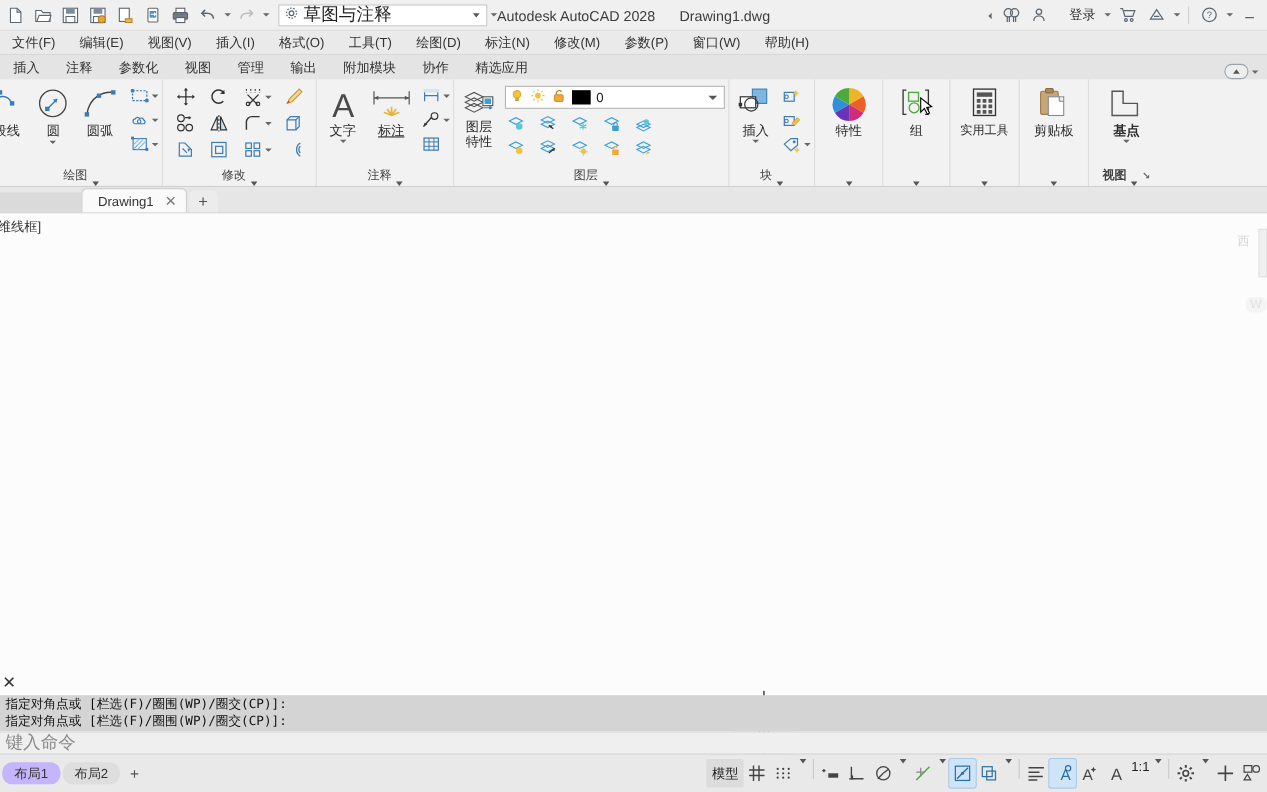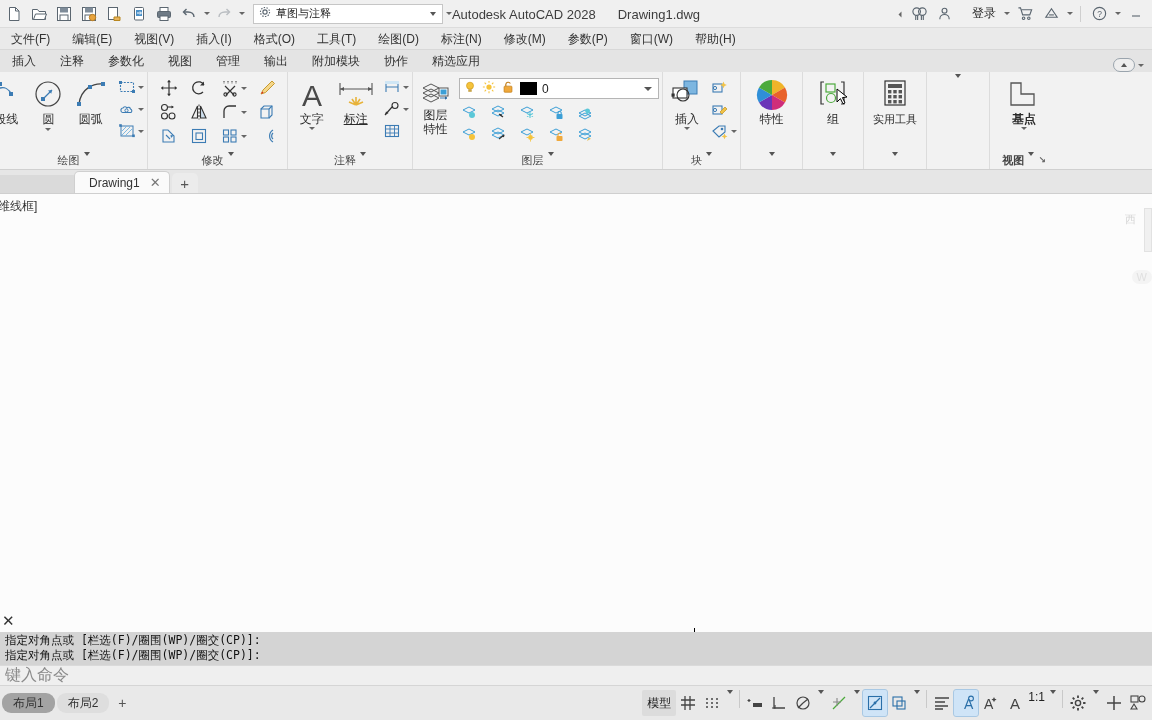--- a/index.html
+++ b/index.html
@@ -30,21 +30,21 @@
   }
   .mini-arrow::after {
     content:""; width:0;height:0;border-left:3px solid transparent;border-right:3px solid transparent;
     border-top:3.5px solid #666;
   }
   .wsbox {
     display:flex; align-items:center; height:20px; background:#fff;
     border:1px solid #c6c6c6; width:190px; margin-left:6px; padding:0 2px; position:relative;
   }
   .wsbox .gear { margin:0 4px 0 2px; }
-  .wsbox .wslabel { flex:1; font-size:11px; color:#222; }
+  .wsbox .wslabel { flex:1; font-size:16px; color:#222; }
   .wsbox .dd { width:14px; display:flex;align-items:center;justify-content:center; cursor:pointer;}
   .wsbox .dd::after { content:"";width:0;height:0;border-left:3.5px solid transparent;border-right:3.5px solid transparent;border-top:4px solid #555;}
   .title-center {
     position:absolute; left:0; right:0; top:0; height:28px;
     display:flex; align-items:center; justify-content:center; gap:22px;
     pointer-events:none; font-size:13px; color:#3d3d3d;
   }
   .title-right {
     margin-left:auto; display:flex; align-items:center; gap:2px; padding-right:4px;
   }
@@ -78,21 +78,21 @@
     height:98px; background:#f2f2f2; display:flex; align-items:stretch;
     border-bottom:1px solid #d0d0d0; flex:0 0 98px; overflow:hidden;
   }
   .panel {
     display:flex; flex-direction:column; border-right:1px solid #dcdcdc;
     position:relative; padding-top:2px;
   }
   .panel-body { flex:1; display:flex; align-items:flex-start; padding:2px 3px 0 3px;}
   .panel-title {
     height:17px; line-height:17px; text-align:center; font-size:11px; color:#444;
-    display:flex; align-items:flex-start; justify-content:center; gap:4px;
+    display:flex; align-items:flex-end; justify-content:center; gap:4px;
   }
   .caret-dn { width:0;height:0;border-left:3.5px solid transparent;border-right:3.5px solid transparent;border-top:4px solid #555; }
   .caret-sm { width:0;height:0;border-left:3px solid transparent;border-right:3px solid transparent;border-top:3.5px solid #666; }
 
   .bigbtn {
     display:flex; flex-direction:column; align-items:center; justify-content:flex-start;
     width:46px; padding-top:2px; cursor:pointer; border-radius:2px;
   }
   .bigbtn .lbl { font-size:12px; color:#2b2b2b; margin-top:1px; text-align:center; line-height:13px;}
   .bigbtn .ic { height:34px; display:flex; align-items:center; justify-content:center; }
@@ -162,21 +162,21 @@
   
   .statusbar {
     height:35px; background:#e9e9e9; display:flex; align-items:center; flex:0 0 35px;
     border-top:1px solid #d5d5d5; position:relative;
   }
   .layouttabs { display:flex; align-items:center; gap:0px; padding-left:2px;}
   .ltab {
     height:20px; padding:0 11px; display:flex;align-items:center; font-size:12px; color:#333;
     background:#dedede; border-radius:9px; margin-right:2px; cursor:pointer;
   }
-  .ltab.first { background:#a3a3a3; }
+  .ltab.first { background:#c4b5fd; }
   .lplus { width:22px;height:20px;display:flex;align-items:center;justify-content:center;
     font-size:14px;color:#555;cursor:pointer;}
   .status-right { margin-left:auto; display:flex; padding-right:2px; gap:0px;}
   .sbtn {
     height:26px; min-width:22px; padding:0 3px; display:flex;align-items:center;justify-content:center;
     cursor:pointer; border-radius:2px;
   }
   .sbtn.on { background:#cfe4f7; outline:1px solid #a8c8e4; }
   .sbtn.model { font-size:12px; color:#222; padding:0 5px; background:#dcdcdc;}
   .sdiv { width:1px;height:18px;background:#c9c9c9;margin:0 3px;}
@@ -823,20 +823,33 @@
           </span>
           <span class="lbl" style="font-size:11px;">实用工具</span>
         </div>
       </div>
       <div class="panel-title">
         <span class="caret-dn"></span>
       </div>
     </div>
 
     <div class="panel" style="width:63px;">
+      <div class="panel-body" style="justify-content:center;">
+        <div class="bigbtn" style="width:58px;">
+          <span class="ic">
+            <svg width="30" height="32" viewBox="0 0 30 32">
+                <rect x="3" y="4" width="16" height="21" rx="1.5" fill="#c9a678" stroke="#9c7b4d"></rect>
+                <rect x="7.5" y="1.5" width="7" height="4" rx="1" fill="#a8895c" stroke="#8a6c42"></rect>
+                <rect x="10" y="9" width="14" height="17" fill="#fff" stroke="#8a8a8a"></rect>
+                <path d="M20 9v4h4" fill="#e8e8e8" stroke="#8a8a8a"></path>
+              </svg>
+          </span>
+          <span class="lbl">剪贴板</span>
+        </div>
+      </div>
       <div class="panel-title">
         <span class="caret-dn"></span>
       </div>
     </div>
 
     <div class="panel" style="width:68px;border-right:none;font-weight:bold;">
       <div class="panel-body" style="justify-content:center;">
         <div class="bigbtn" style="width:58px;">
           <span class="ic">
             <svg width="34" height="30" viewBox="0 0 34 30">

